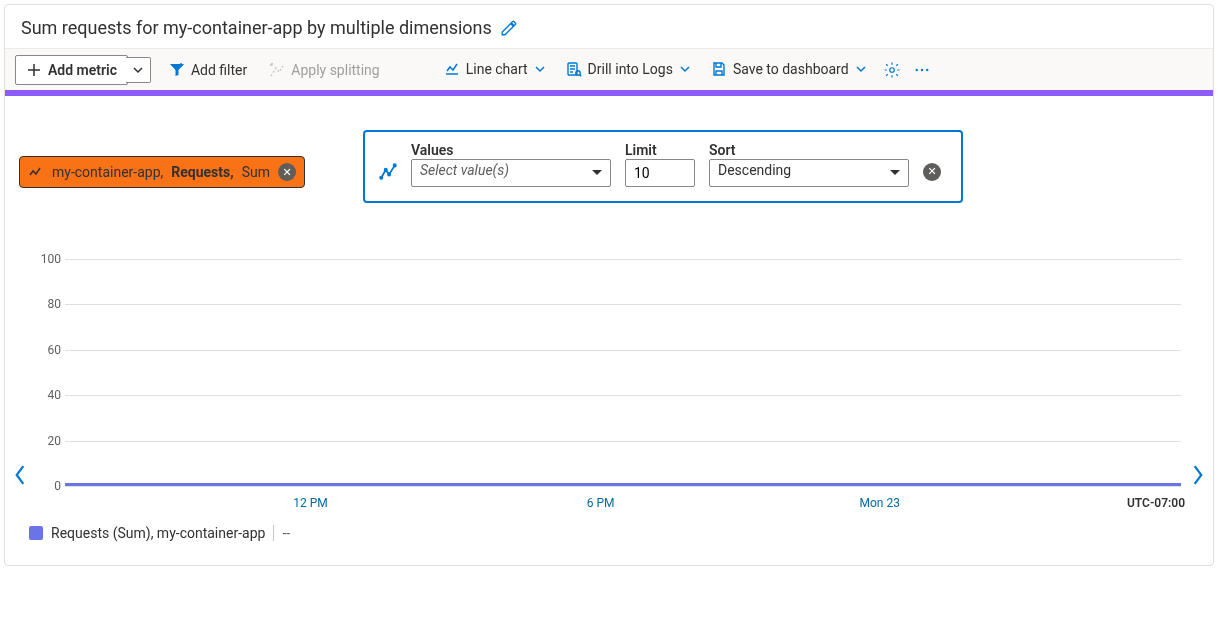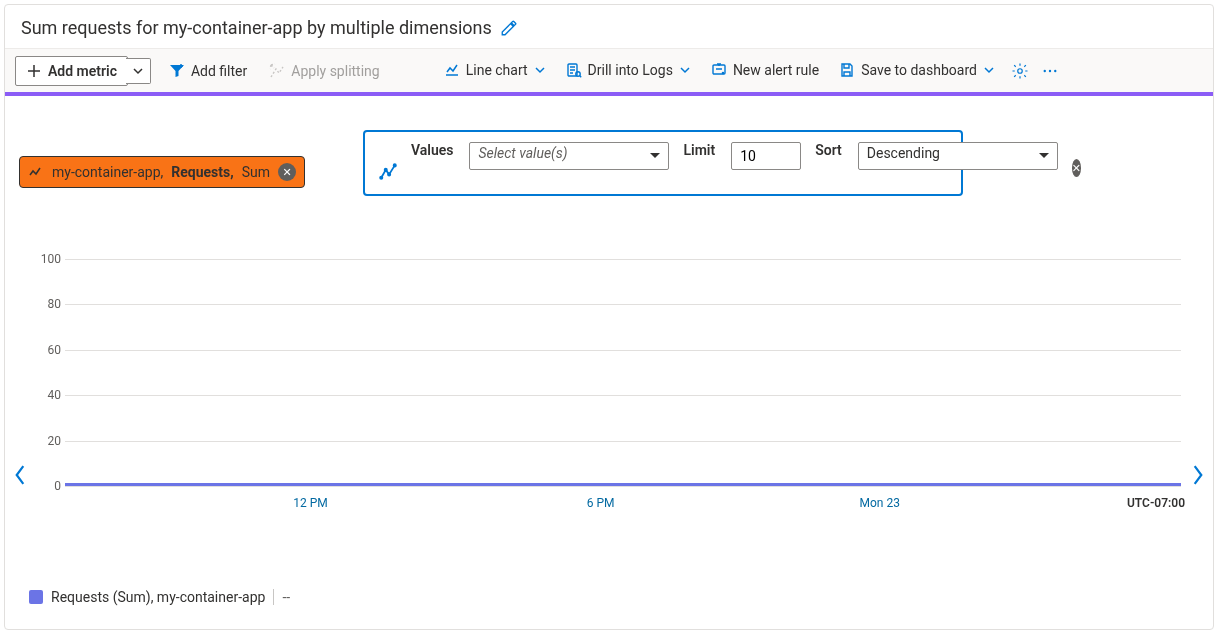--- a/index.html
+++ b/index.html
@@ -8,41 +8,41 @@
     font-family: "Segoe UI", -apple-system, BlinkMacSystemFont, Roboto, sans-serif;
     font-size: 14px;
     color: #323130;
     background: #fff;
     padding: 4px;
   }
   .card {
     border: 1px solid #e1dfdd;
     border-radius: 4px;
     width: 1210px;
-    height: 626px;
+    height: 562px;
     position: relative;
     overflow: visible;
   }
   .title-row {
     display: flex;
     align-items: center;
     gap: 8px;
     padding: 12px 16px 10px 16px;
     font-size: 18px;
     font-weight: 400;
   }
   .edit-icon { color: #0078d4; cursor: pointer; }
   .toolbar {
     display: flex;
     align-items: center;
     gap: 2px;
     padding: 4px 10px;
     background: #faf9f8;
     border-top: 1px solid #edebe9;
-    border-bottom: 4px solid #8b5cf6;
+    border-bottom: 6px solid #8b5cf6;
     height: 48px;
   }
   .btn {
     display: inline-flex;
     align-items: center;
     gap: 6px;
     padding: 6px 10px;
     border: none;
     background: transparent;
     font-family: inherit;
@@ -102,21 +102,21 @@
     border: 2px solid #0078d4;
     border-radius: 4px;
     background: #fff;
     display: flex;
     align-items: flex-start;
     gap: 14px;
     padding: 10px 12px 14px 14px;
     z-index: 5;
   }
   .split-icon { color:#0078d4; margin-top: 20px; }
-  .split-col { display:flex; flex-direction:row; gap:16px; }
+  .split-col { display:flex; flex-direction:column; gap:1px; }
   .split-col label { font-weight:600; font-size:14px; }
   .sel, .inp {
     border: 1px solid #8a8886;
     border-radius: 2px;
     height: 28px;
     padding: 2px 24px 2px 8px;
     font-family: inherit;
     font-size: 14px;
     background:#fff;
     position: relative;
@@ -267,30 +267,20 @@
             </svg>
         </span>
         <span>Drill into Logs</span>
         <span class="caret">
           <svg width="12" height="12" viewBox="0 0 12 12">
               <path d="M2 4l4 4 4-4" fill="none" stroke="#0078d4" stroke-width="1.5"></path>
             </svg>
         </span>
       </button>
 
-      <button class="btn">
-        <span class="tb-icon">
-          <svg width="16" height="16" viewBox="0 0 16 16" fill="none" stroke="#0078d4" stroke-width="1.4">
-              <rect x="2" y="3" width="12" height="9" rx="1"></rect>
-              <path d="M5 7h6M8 4v-2M6 2h4"></path>
-              <circle cx="12" cy="11" r="0.6" fill="#0078d4"></circle>
-            </svg>
-        </span>
-        <span>New alert rule</span>
-      </button>
 
       <button class="btn">
         <span class="tb-icon">
           <svg width="16" height="16" viewBox="0 0 16 16" fill="none" stroke="#0078d4" stroke-width="1.4">
               <path d="M3 2h8l2 2v10H3V2z"></path>
               <path d="M5 2v4h5V2M5 14v-4h6v4"></path>
             </svg>
         </span>
         <span>Save to dashboard</span>
         <span class="caret">

